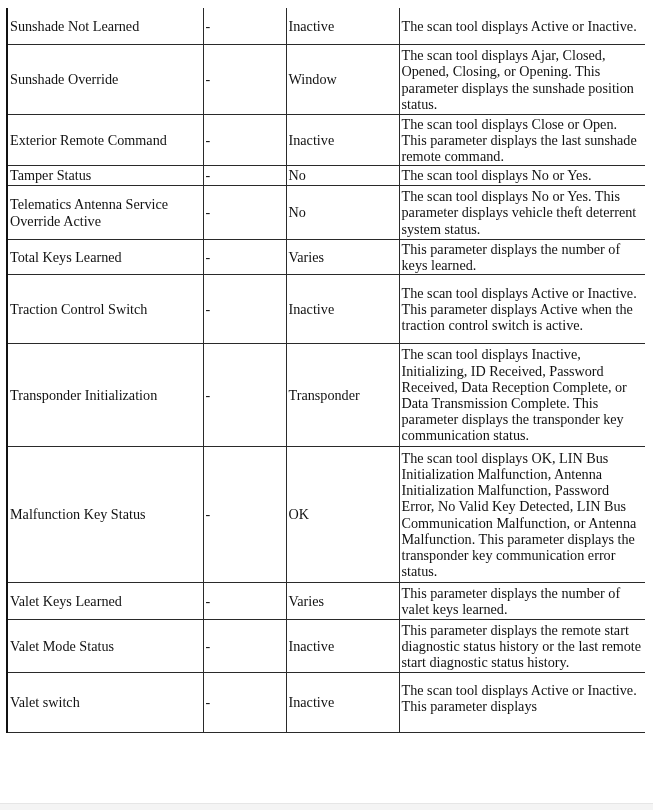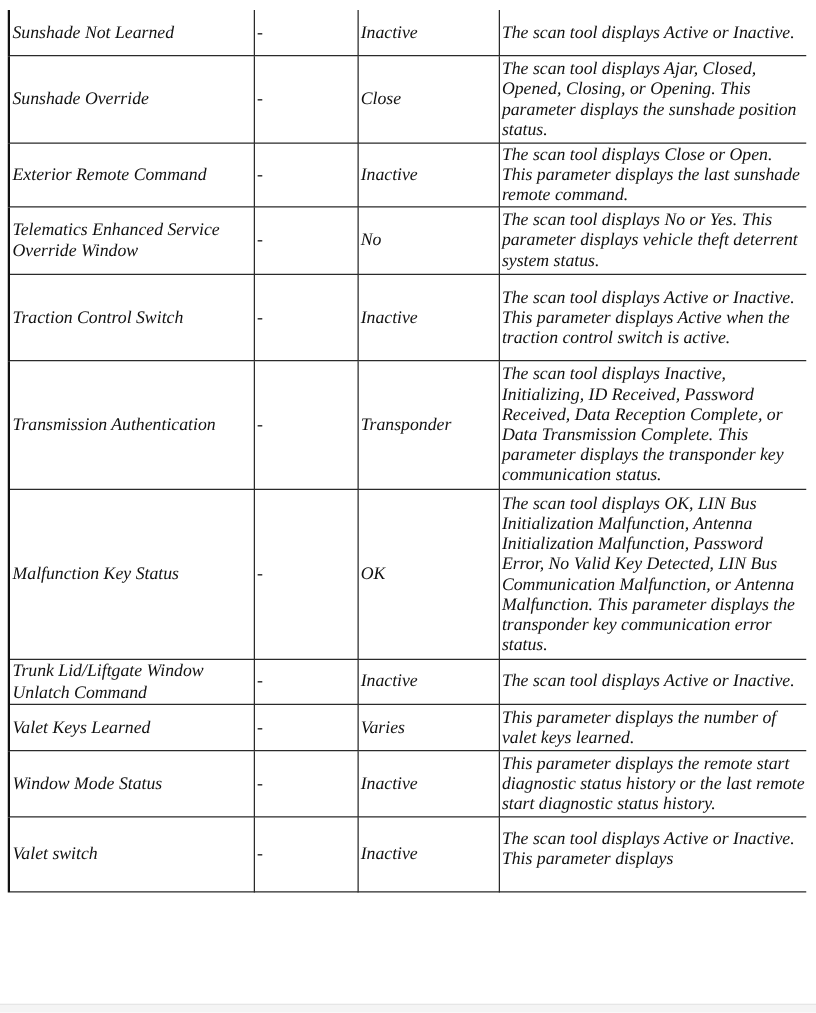--- a/index.html
+++ b/index.html
@@ -15,21 +15,20 @@
       font-family: "Liberation Serif", "DejaVu Serif", serif;
       color: #111111;
     }
     .page {
       position: absolute;
       left: 6px;
       top: 8px;
       width: 639px;
       height: 795px;
       overflow: hidden;
-      font-style: italic;
     }
     table.params {
       border-collapse: collapse;
       table-layout: fixed;
       width: 639px;
       font-size: 14.2px;
       line-height: 16.2px;
     }
     table.params col.c-name { width: 196px; }
     table.params col.c-unit { width: 83px; }
@@ -69,67 +68,73 @@
     <tbody>
       <tr style="height:36px">
         <td>Sunshade Not Learned</td>
         <td>-</td>
         <td>Inactive</td>
         <td class="desc">The scan tool displays Active or Inactive.</td>
       </tr>
       <tr style="height:70px">
         <td>Sunshade Override</td>
         <td>-</td>
-        <td>Close</td>
+        <td>Window</td>
         <td class="desc">The scan tool displays Ajar, Closed, Opened, Closing, or Opening. This parameter displays the sunshade position status.</td>
       </tr>
       <tr style="height:51px">
         <td>Exterior Remote Command</td>
         <td>-</td>
         <td>Inactive</td>
         <td class="desc">The scan tool displays Close or Open. This parameter displays the last sunshade remote command.</td>
       </tr>
+      <tr style="height:20px">
+        <td>Tamper Status</td>
+        <td>-</td>
+        <td>No</td>
+        <td class="desc">The scan tool displays No or Yes.</td>
+      </tr>
       <tr style="height:54px">
-        <td>Telematics Enhanced Service Override Window</td>
+        <td>Telematics Antenna Service Override Active</td>
         <td>-</td>
         <td>No</td>
         <td class="desc">The scan tool displays No or Yes. This parameter displays vehicle theft deterrent system status.</td>
+      </tr>
+      <tr style="height:35px">
+        <td>Total Keys Learned</td>
+        <td>-</td>
+        <td>Varies</td>
+        <td class="desc">This parameter displays the number of keys learned.</td>
       </tr>
       <tr style="height:69px">
         <td>Traction Control Switch</td>
         <td>-</td>
         <td>Inactive</td>
         <td class="desc">The scan tool displays Active or Inactive. This parameter displays Active when the traction control switch is active.</td>
       </tr>
       <tr style="height:103px">
-        <td>Transmission Authentication</td>
+        <td>Transponder Initialization</td>
         <td>-</td>
         <td>Transponder</td>
         <td class="desc">The scan tool displays Inactive, Initializing, ID Received, Password Received, Data Reception Complete, or Data Transmission Complete. This parameter displays the transponder key communication status.</td>
       </tr>
       <tr style="height:136px">
         <td>Malfunction Key Status</td>
         <td>-</td>
         <td>OK</td>
         <td class="desc">The scan tool displays OK, LIN Bus Initialization Malfunction, Antenna Initialization Malfunction, Password Error, No Valid Key Detected, LIN Bus Communication Malfunction, or Antenna Malfunction. This parameter displays the transponder key communication error status.</td>
       </tr>
-      <tr style="height:36px">
-        <td>Trunk Lid/Liftgate Window Unlatch Command</td>
-        <td>-</td>
-        <td>Inactive</td>
-        <td class="desc">The scan tool displays Active or Inactive.</td>
-      </tr>
       <tr style="height:37px">
         <td>Valet Keys Learned</td>
         <td>-</td>
         <td>Varies</td>
         <td class="desc">This parameter displays the number of valet keys learned.</td>
       </tr>
       <tr style="height:53px">
-        <td>Window Mode Status</td>
+        <td>Valet Mode Status</td>
         <td>-</td>
         <td>Inactive</td>
         <td class="desc">This parameter displays the remote start diagnostic status history or the last remote start diagnostic status history.</td>
       </tr>
       <tr style="height:60px">
         <td>Valet switch</td>
         <td>-</td>
         <td>Inactive</td>
         <td class="desc" style="vertical-align: top; padding-top: 9px;">The scan tool displays Active or Inactive. This parameter displays</td>
       </tr>

